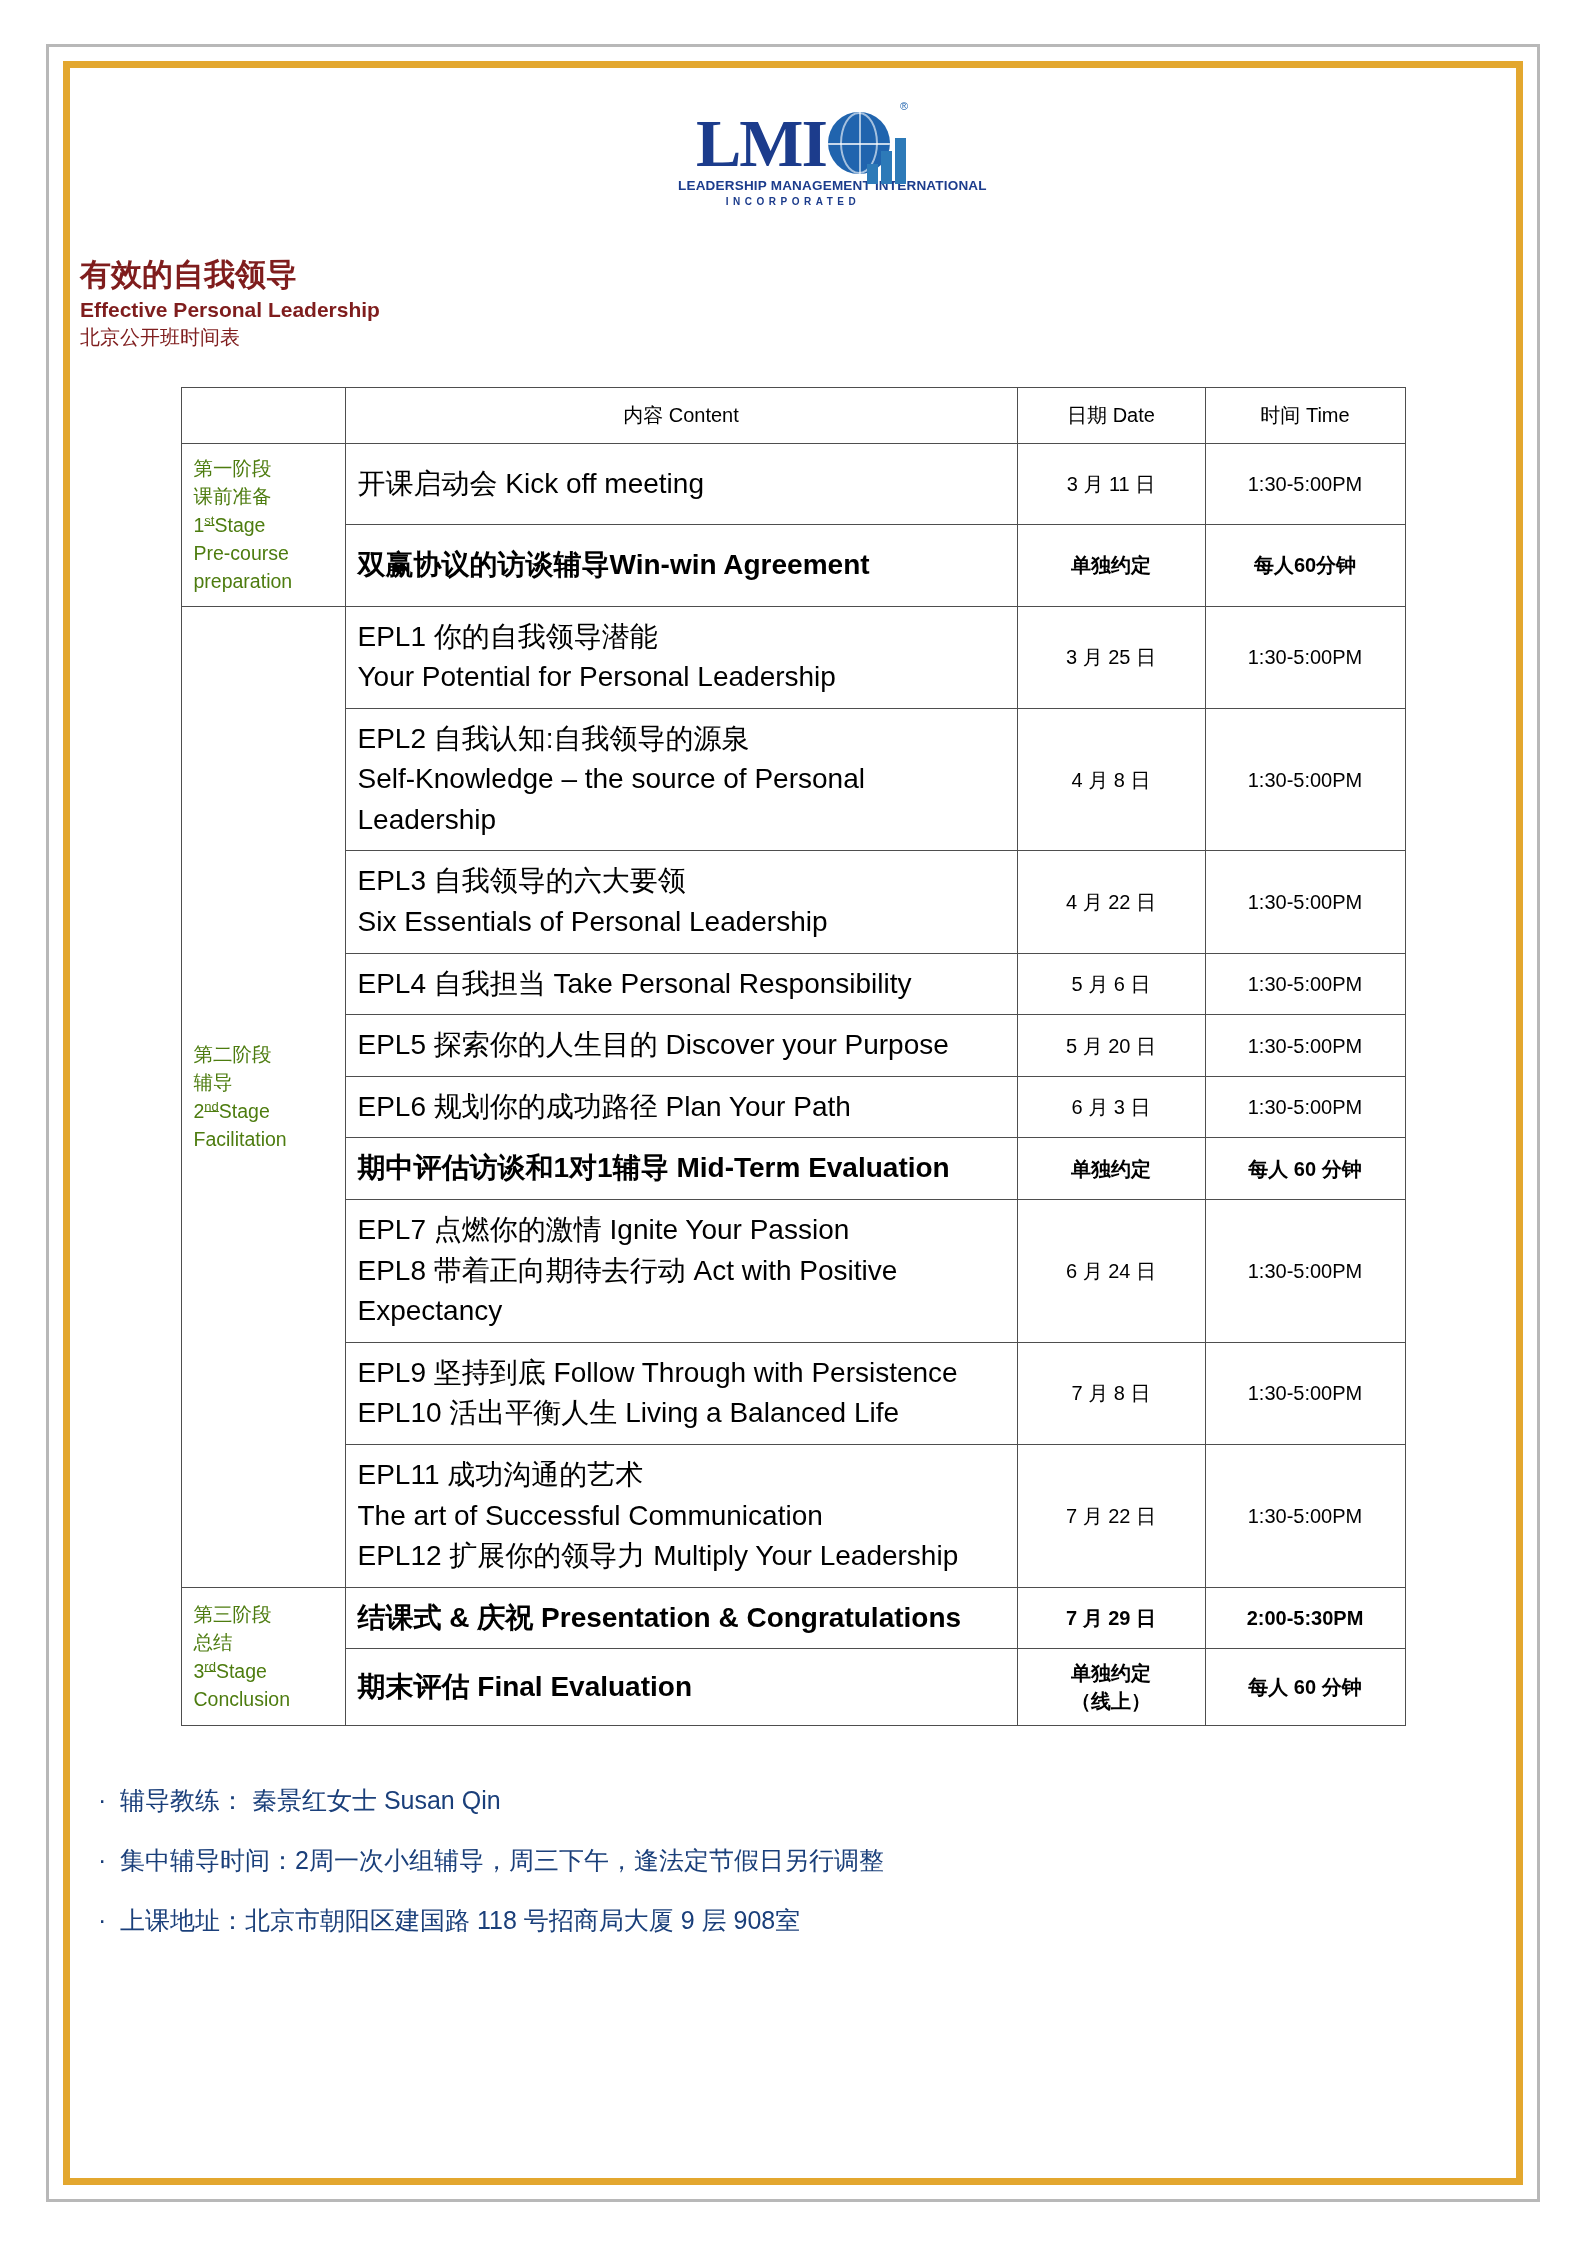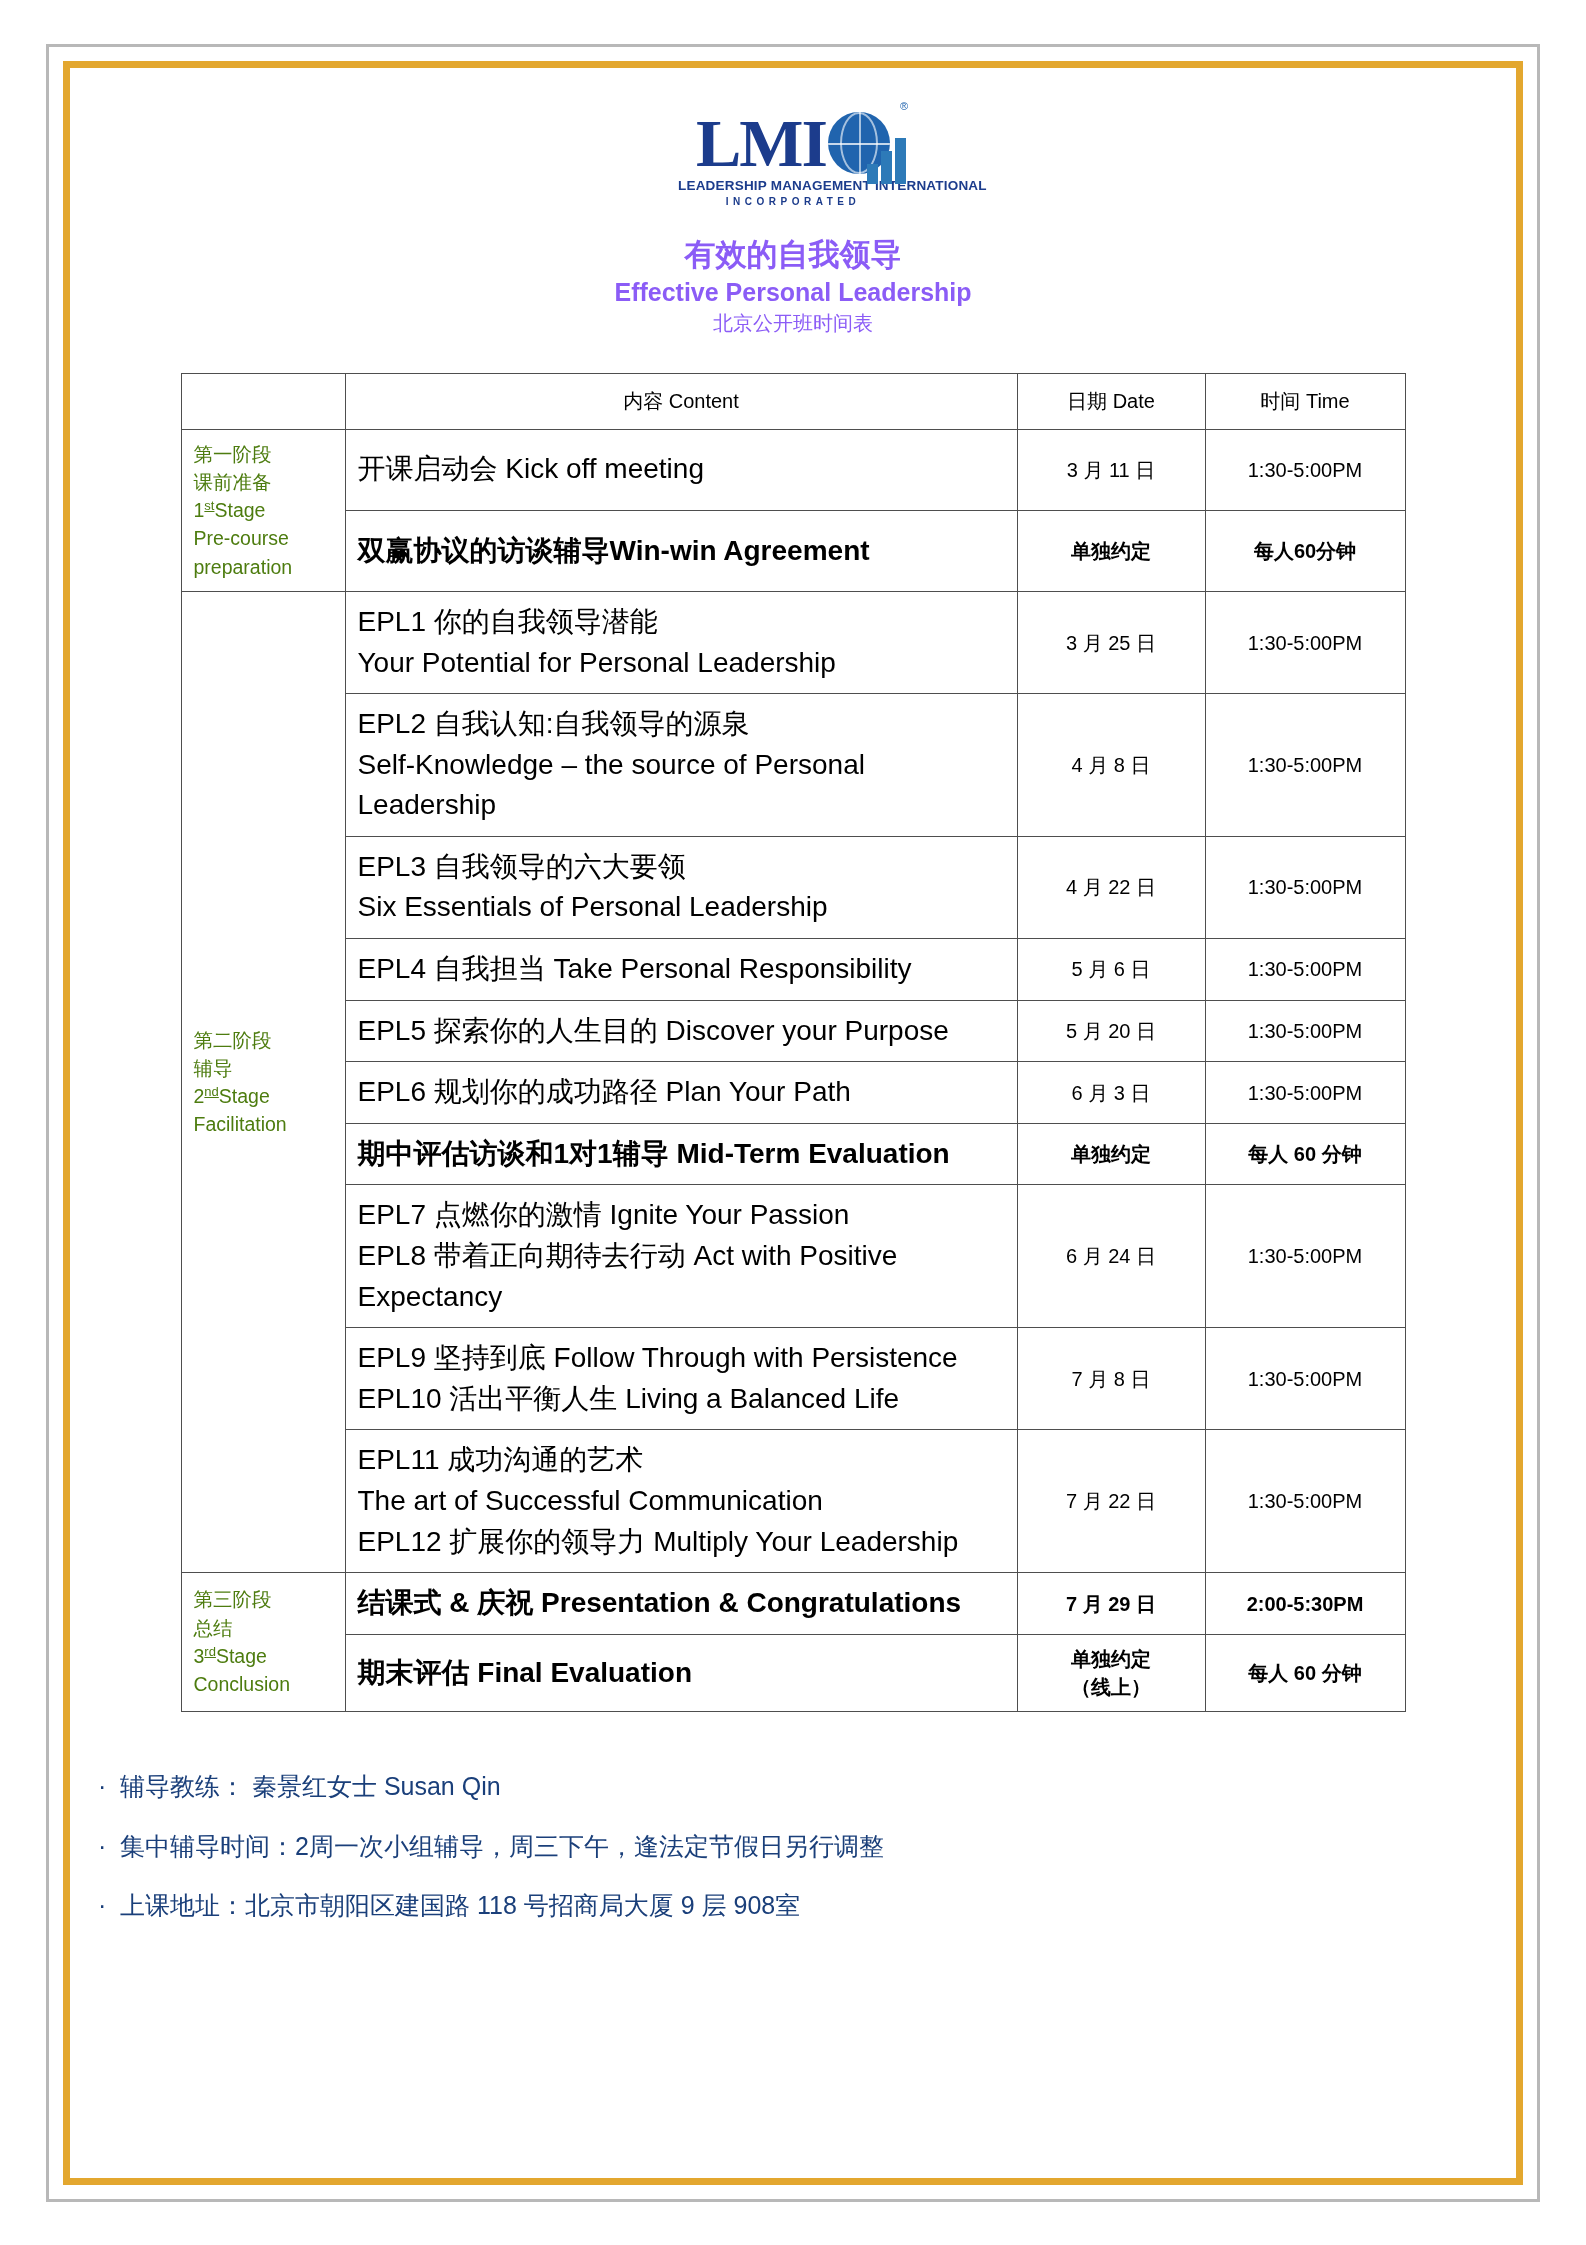--- a/index.html
+++ b/index.html
@@ -130,31 +130,31 @@
     text-align: center;
     font-size: 10px;
     font-weight: bold;
     letter-spacing: 4.5px;
     color: #1c3c8c;
     margin-top: 3px;
   }
 
   
   .titles {
-    text-align: center;
-    color: #8b5cf6;
-    margin-top: 16px;
+    text-align: left;
+    color: #7f1d1d;
+    margin-top: 36px;
   }
   .title-cn1 {
     font-size: 31px;
     font-weight: bold;
     line-height: 1.35;
   }
   .title-en {
-    font-size: 25px;
+    font-size: 21px;
     font-weight: bold;
     line-height: 1.35;
   }
   .title-cn2 {
     font-size: 20px;
     font-weight: normal;
     line-height: 1.35;
   }
 
   

